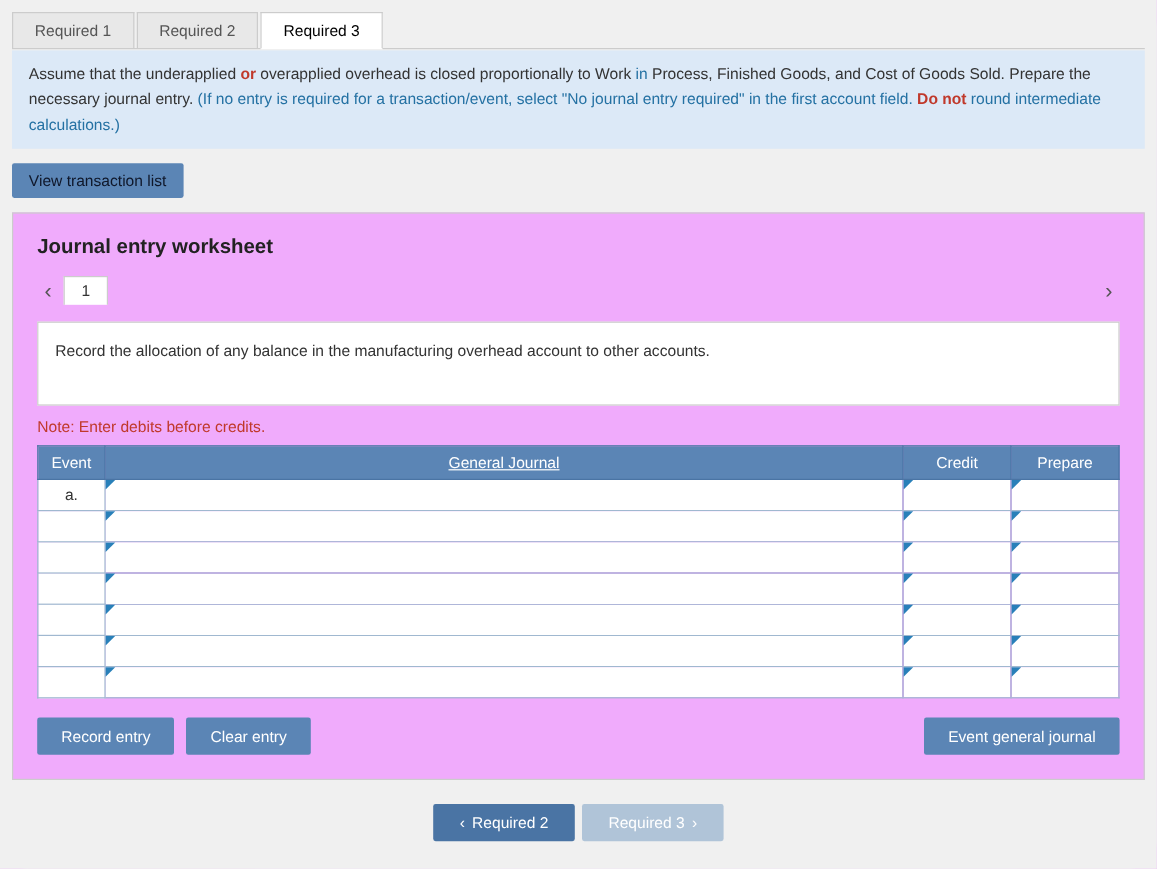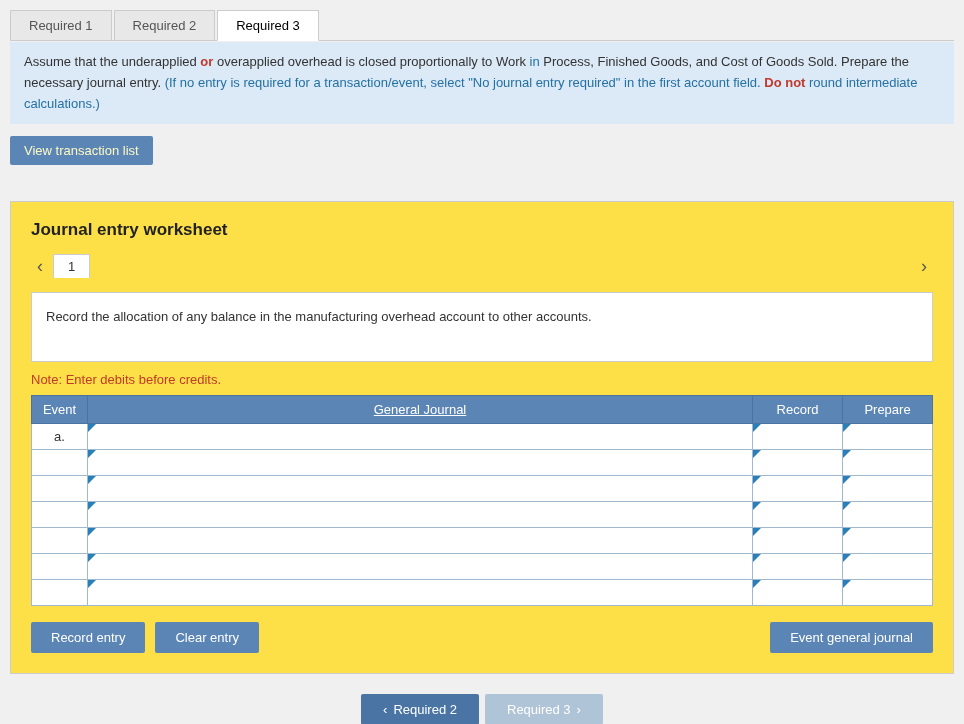--- a/index.html
+++ b/index.html
@@ -52,37 +52,36 @@
       line-height: 1.6;
       font-size: 13px;
       color: #333;
     }
     .info-box .highlight-red { color: #c0392b; font-weight: bold; }
     .info-box .highlight-blue { color: #2471a3; }
 
     
     .view-transaction-btn {
       background: #5b85b5;
-      color: #fef9c3;
+      color: #0f172a;
       border: none;
       padding: 7px 14px;
       margin: 12px 0;
       cursor: pointer;
       font-size: 13px;
       border-radius: 2px;
       text-align: right;
     }
 
     
     .worksheet-container {
-      background: #fde047;
+      background: #f0abfc;
       border: 1px solid #ccc;
       padding: 18px 20px 20px 20px;
       margin-bottom: 20px;
-      margin-top: 24px;
     }
 
     .worksheet-title {
       font-size: 17px;
       font-weight: bold;
       margin-bottom: 14px;
       color: #222;
     }
 
     
@@ -269,21 +268,21 @@
 
     <div class="description-box">Record the allocation of any balance in the manufacturing overhead account to other accounts.</div>
 
     <div class="note">Note: Enter debits before credits.</div>
 
     <table class="journal-table">
       <thead>
         <tr>
           <th>Event</th>
           <th>General Journal</th>
-          <th>Record</th>
+          <th>Credit</th>
           <th>Prepare</th>
         </tr>
       </thead>
       <tbody>
         <tr>
           <td style="text-align:center;">a.</td>
           <td class="cell-with-indicator"><input type="text" style=""></td>
           <td class="cell-with-indicator"><input type="text" style=""></td>
           <td class="cell-with-indicator"><input type="text" style=""></td>
         </tr>

